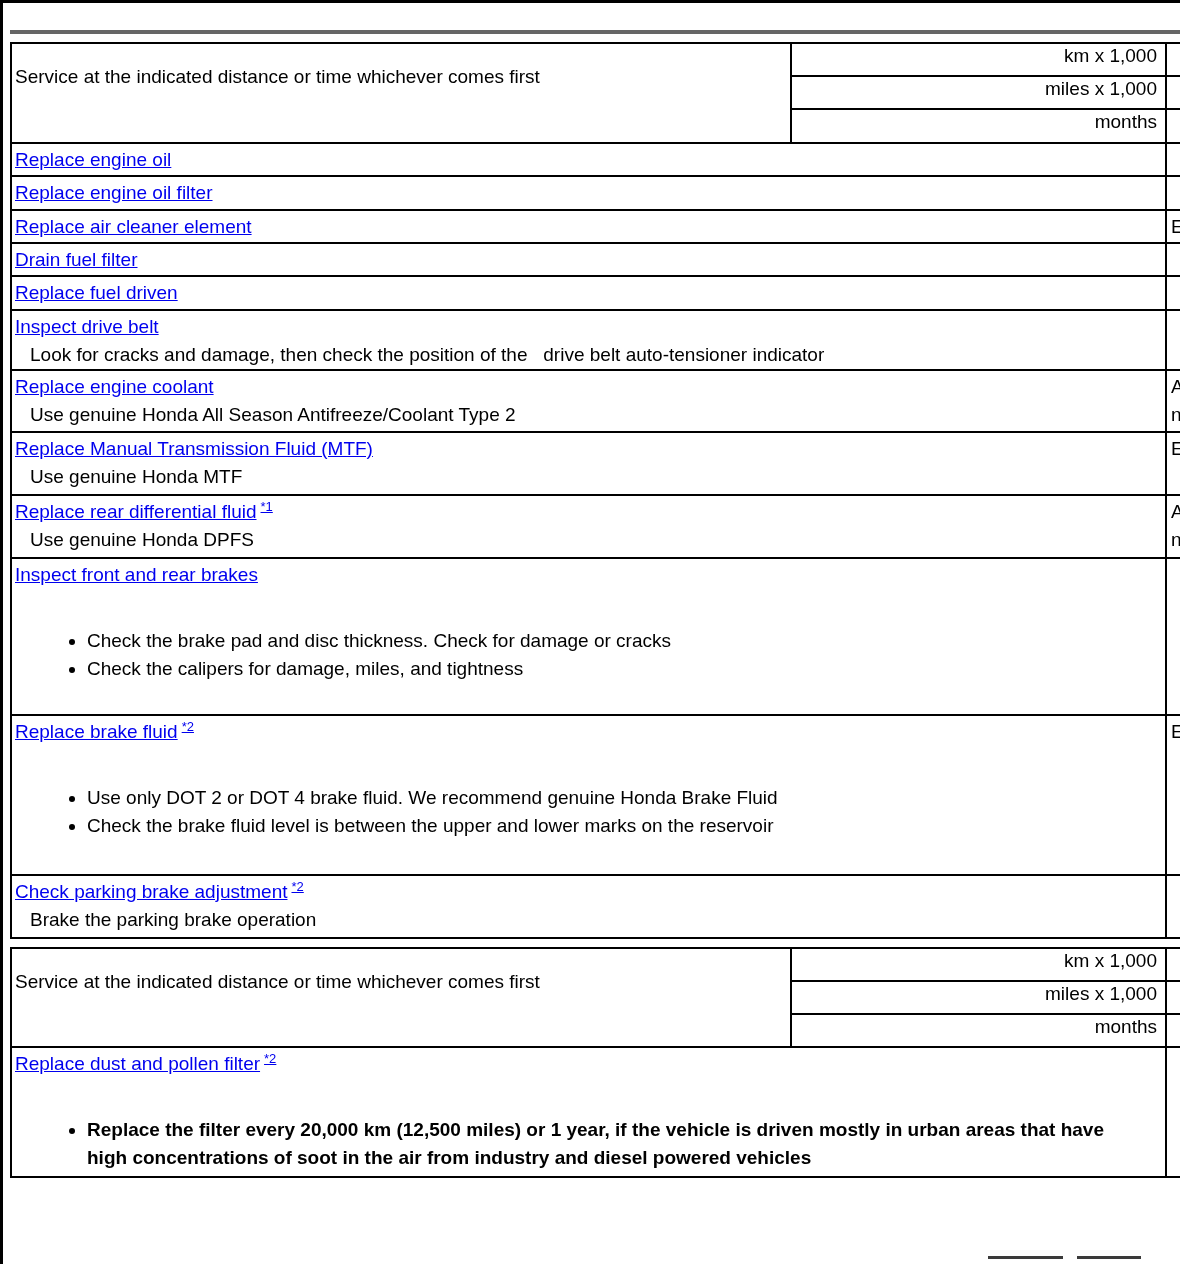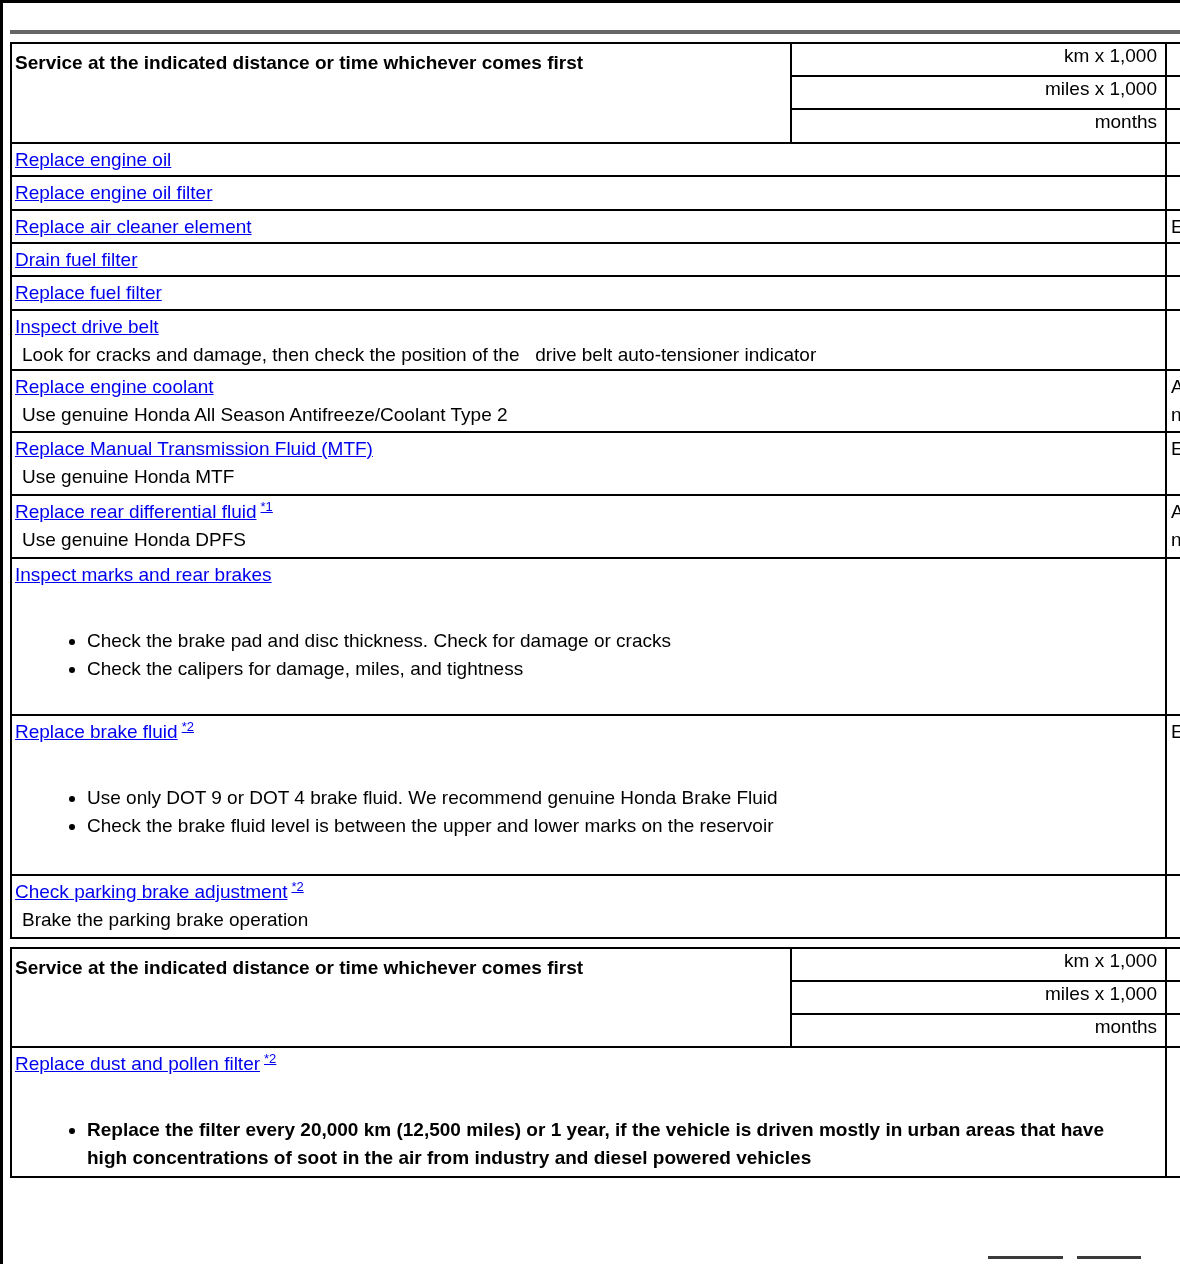--- a/index.html
+++ b/index.html
@@ -24,32 +24,32 @@
   }
   p.intro {
     margin:15px 0 0 2px; line-height:22px;
     white-space:nowrap; letter-spacing:0.3px;
   }
   table.sched {
     border-collapse:collapse; table-layout:fixed;
     width:1500px; margin-top:8px;
   }
   table.sched td { border:2px solid #000; vertical-align:top; overflow:hidden; }
-  td.svc { padding:6px 0 0 3px; line-height:26px;font-weight:bold; }
+  td.svc { padding:20px 0 0 3px; line-height:26px; }
   td.unit { vertical-align:middle; text-align:right; padding-right:8px;margin-top:20px; }
   td.cell { padding:0; }
   td.data { padding:2px 0 0 4px; }
   .linkline { padding:2px 0 0 3px; line-height:28px; white-space:nowrap; }
   a.svc-link { color:#0000EE; text-decoration:none; cursor:pointer; }
   a.svc-link .lt { text-decoration:underline; }
   sup.supref {
     text-decoration:underline; font-size:13px; margin-left:4px;
     line-height:0;
   }
-  .desc { padding-left:10px; line-height:28px; white-space:pre; }
+  .desc { padding-left:18px; line-height:28px; white-space:pre; }
   ul.bullets { margin:38px 0 0 0; padding-left:75px; }
   ul.bullets li { line-height:28px; margin:0; white-space:nowrap; }
   .frag-line { line-height:28px; white-space:nowrap; }
   .t2 { margin-top:57px; }
   .bar { position:absolute; height:3px; background:#3a3a3a; }
   #bar1 { left:985px; top:1253px; width:75px; }
   #bar2 { left:1074px; top:1253px; width:64px; }
 </style>
 </head>
 <body>
@@ -106,21 +106,21 @@
 
       <tr style="height:33px">
         <td class="cell" colspan="2">
           <div class="linkline"><a class="svc-link"><span class="lt">Drain fuel filter</span></a></div>
         </td>
         <td class="data"></td>
       </tr>
 
       <tr style="height:34px">
         <td class="cell" colspan="2">
-          <div class="linkline"><a class="svc-link"><span class="lt">Replace fuel filter</span></a></div>
+          <div class="linkline"><a class="svc-link"><span class="lt">Replace fuel driven</span></a></div>
         </td>
         <td class="data"></td>
       </tr>
 
       <tr style="height:60px">
         <td class="cell" colspan="2">
           <div class="linkline"><a class="svc-link"><span class="lt">Inspect drive belt</span></a></div>
           <div class="desc auto-hide">Look for cracks and damage, then check the position of the   drive belt auto-tensioner indicator</div>
         </td>
         <td class="data"></td>
@@ -153,34 +153,34 @@
           <div class="desc auto-hide">Use genuine Honda DPFS</div>
         </td>
         <td class="data">
             <div class="frag-line auto-hide">A</div>
             <div class="frag-line auto-hide">n</div>
           </td>
       </tr>
 
       <tr style="height:157px">
         <td class="cell" colspan="2">
-          <div class="linkline"><a class="svc-link"><span class="lt">Inspect marks and rear brakes</span></a></div>
+          <div class="linkline"><a class="svc-link"><span class="lt">Inspect front and rear brakes</span></a></div>
           <ul class="bullets auto-hide">
             <li class="auto-hide">Check the brake pad and disc thickness. Check for damage or cracks</li>
             <li class="auto-hide">Check the calipers for damage, miles, and tightness</li>
           </ul>
         </td>
         <td class="data"></td>
       </tr>
 
       <tr style="height:160px">
         <td class="cell" colspan="2">
           <div class="linkline"><a class="svc-link"><span class="lt">Replace brake fluid</span><sup class="supref auto-hide">*2</sup></a></div>
           <ul class="bullets auto-hide">
-            <li class="auto-hide">Use only DOT 9 or DOT 4 brake fluid. We recommend genuine Honda Brake Fluid</li>
+            <li class="auto-hide">Use only DOT 2 or DOT 4 brake fluid. We recommend genuine Honda Brake Fluid</li>
             <li class="auto-hide">Check the brake fluid level is between the upper and lower marks on the reservoir</li>
           </ul>
         </td>
         <td class="data">
             <div class="frag-line auto-hide">E</div>
           </td>
       </tr>
 
       <tr style="height:63px">
         <td class="cell" colspan="2">

